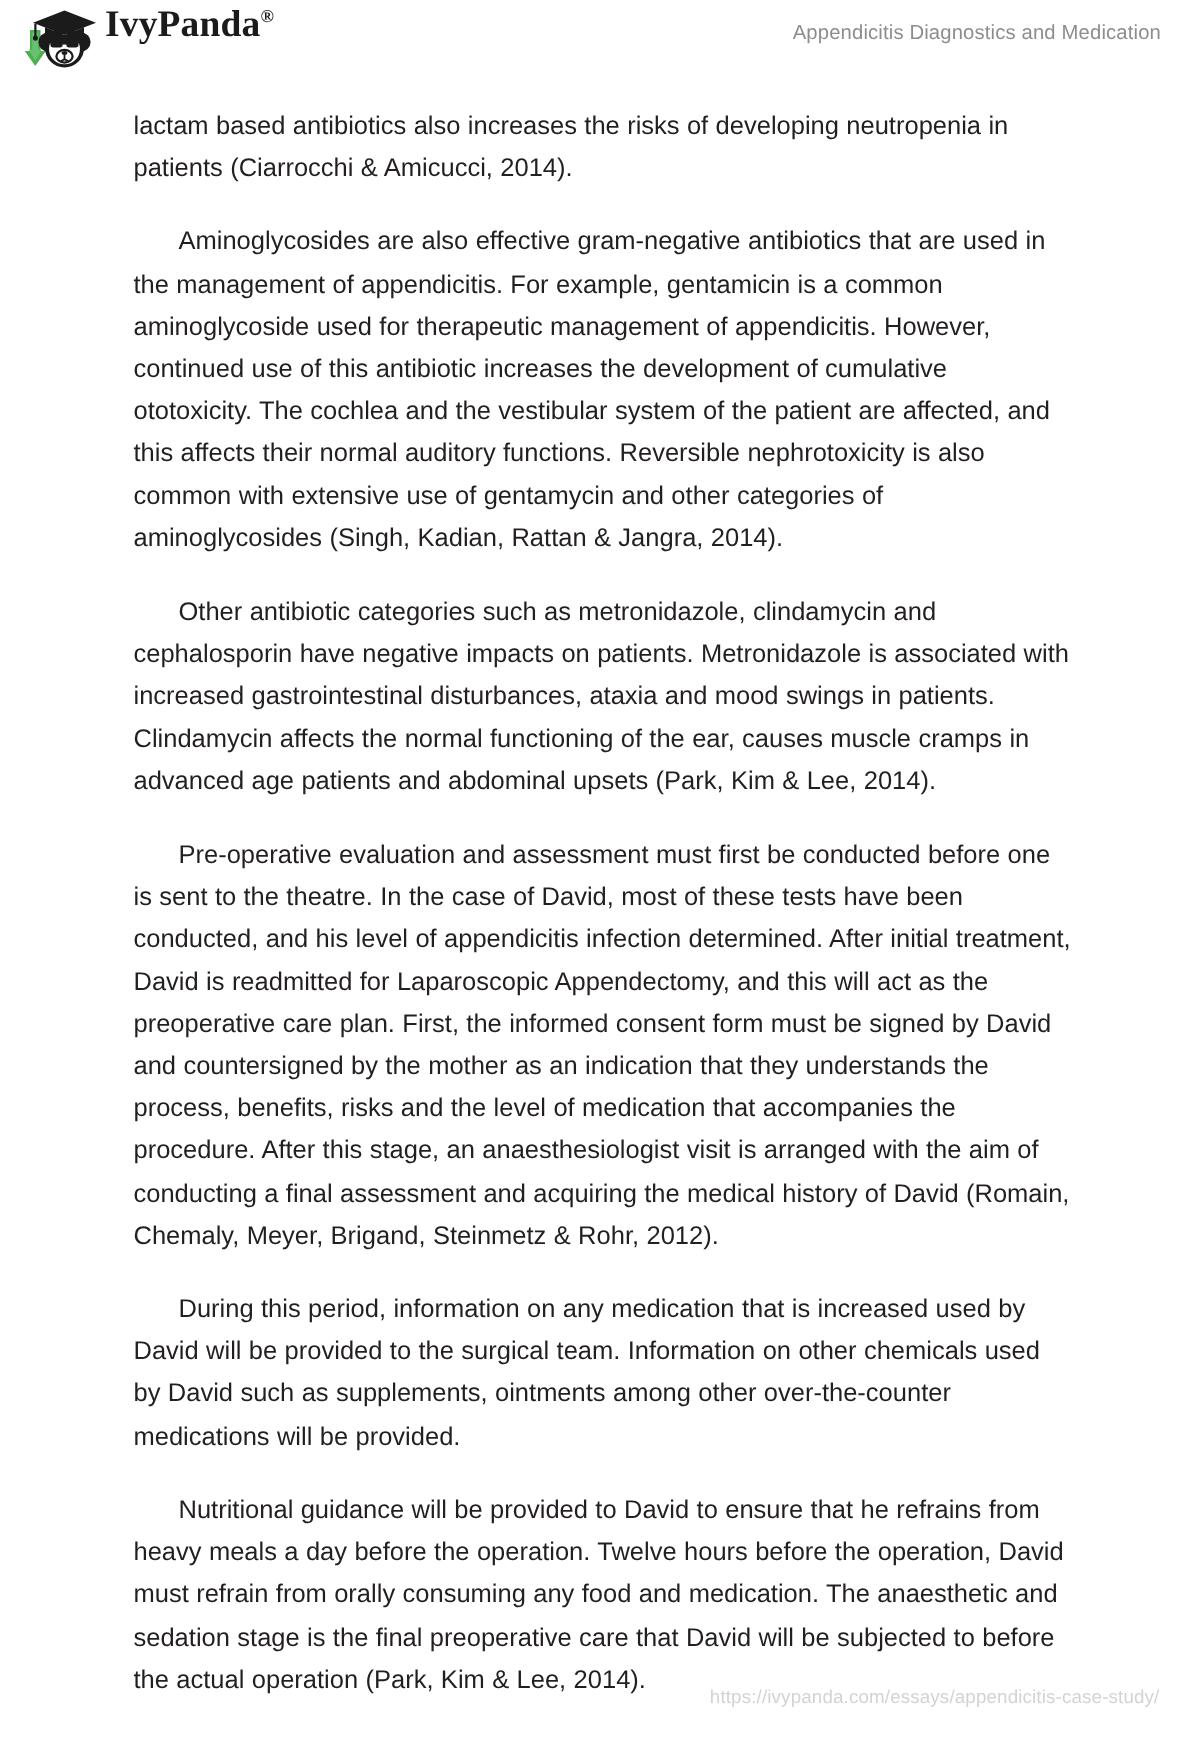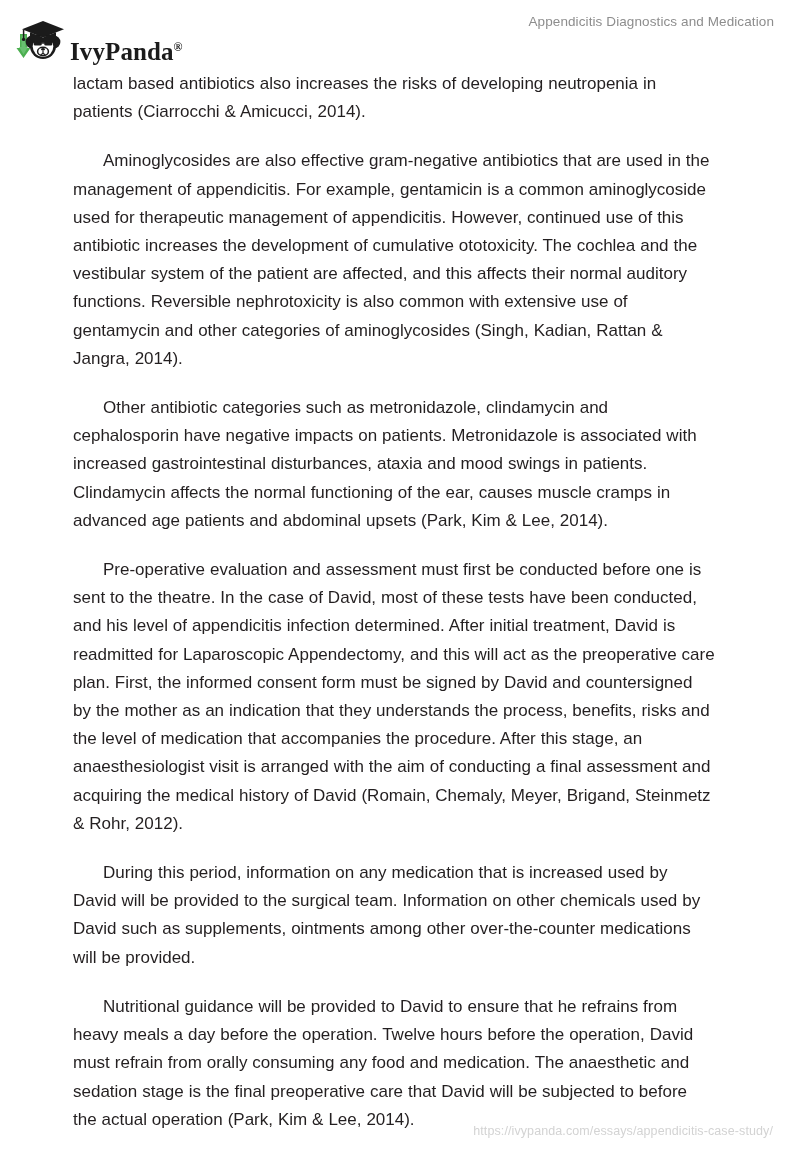--- a/index.html
+++ b/index.html
@@ -21,23 +21,23 @@
   .page-header {
     position: absolute;
     top: 0;
     left: 0;
     width: 800px;
     height: 64px;
   }
   .brand {
     position: absolute;
     left: 14px;
-    top: 16px;
+    top: 4px;
     display: flex;
-    align-items: flex-end;
+    align-items: flex-start;
     height: 48px;
   }
   .brand-mark {
     width: 52px;
     height: 46px;
     display: block;
   }
   .brand-text {
     font-family: "Liberation Serif", serif;
     font-size: 25px;
@@ -65,21 +65,21 @@
   }
 
   
   .content {
     position: absolute;
     left: 73px;
     top: 70px;
     width: 642px;
   }
   p.para {
-    margin: 0 0 21px 0;
+    margin: 0 0 21px 16px;
     font-size: 17px;
     line-height: 28.2px;
     color: #231f20;
     text-indent: 30px;
     text-align: left;
     word-spacing: 0.2px;
   }
   p.para.no-indent {
     text-indent: 0;
   }

